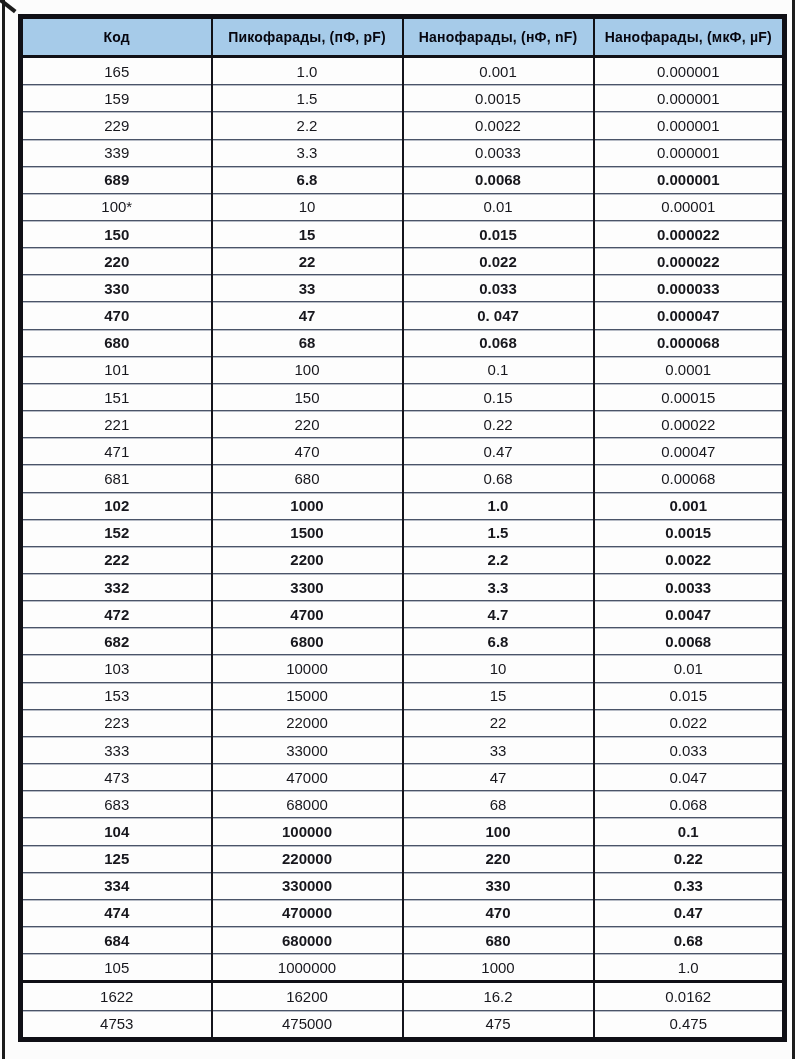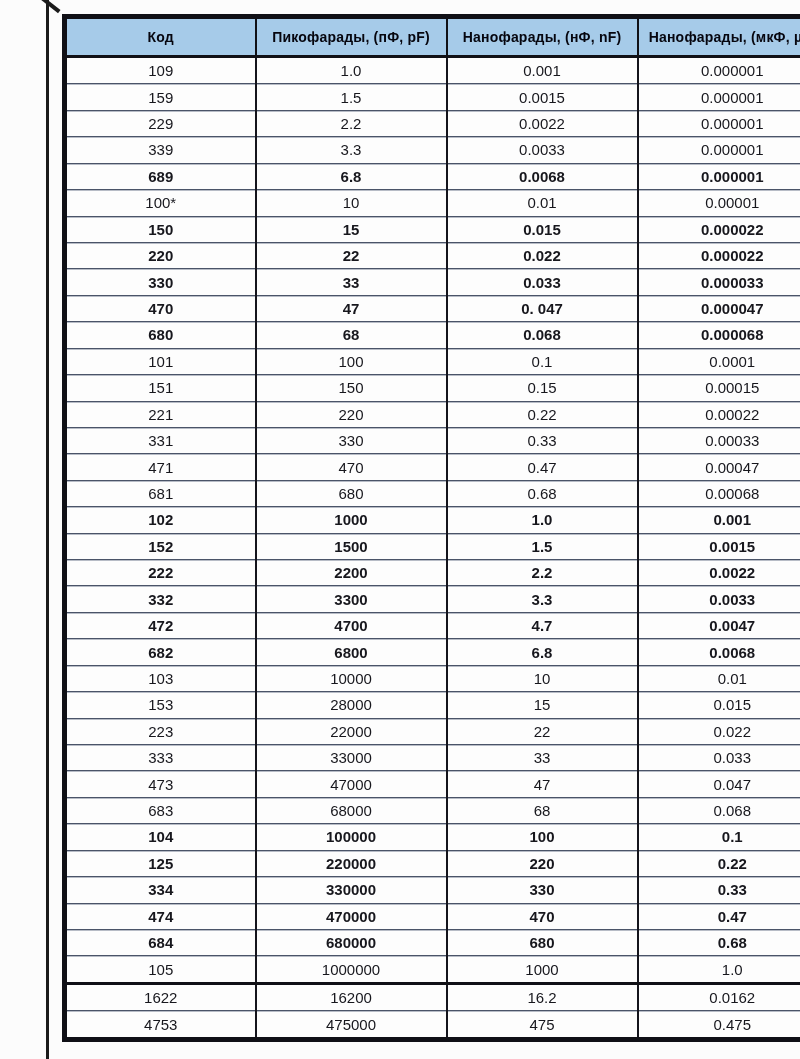--- a/index.html
+++ b/index.html
@@ -11,21 +11,21 @@
     --header-text:#06060f;
   }
   html,body{margin:0;padding:0;}
   body{
     width:800px;height:1059px;
     background:#fcfcfc;
     font-family:"Liberation Sans", sans-serif;
     position:relative;
     overflow:hidden;
   }
-  .page{position:absolute;inset:0;background:#fcfcfc;margin-left:44px;}
+  .page{position:absolute;inset:0;background:#fcfcfc;}
   .edge{position:absolute;background:#1b1b1b;}
   .edge-left{left:2px;top:0;width:3px;height:1059px;}
   .edge-right{left:792px;top:0;width:3px;height:1059px;}
   .corner-mark{
     position:absolute;left:-4px;top:-6px;width:26px;height:4px;
     background:#1b1b1b;transform:rotate(38deg);transform-origin:left top;
   }
   table.cap-table{
     position:absolute;left:18px;top:14px;
     width:769px;height:1028px;
@@ -73,21 +73,21 @@
     <thead>
       <tr>
           <th>Код</th>
           <th>Пикофарады, (пФ, pF)</th>
           <th>Нанофарады, (нФ, nF)</th>
           <th>Нанофарады, (мкФ, µF)</th>
         </tr>
     </thead>
     <tbody>
         <tr>
-          <td>109</td>
+          <td>165</td>
           <td>1.0</td>
           <td>0.001</td>
           <td>0.000001</td>
         </tr>
         <tr>
           <td>159</td>
           <td>1.5</td>
           <td>0.0015</td>
           <td>0.000001</td>
         </tr>
@@ -157,26 +157,20 @@
           <td>0.15</td>
           <td>0.00015</td>
         </tr>
         <tr>
           <td>221</td>
           <td>220</td>
           <td>0.22</td>
           <td>0.00022</td>
         </tr>
         <tr>
-          <td>331</td>
-          <td>330</td>
-          <td>0.33</td>
-          <td>0.00033</td>
-        </tr>
-        <tr>
           <td>471</td>
           <td>470</td>
           <td>0.47</td>
           <td>0.00047</td>
         </tr>
         <tr>
           <td>681</td>
           <td>680</td>
           <td>0.68</td>
           <td>0.00068</td>
@@ -218,21 +212,21 @@
           <td>0.0068</td>
         </tr>
         <tr>
           <td>103</td>
           <td>10000</td>
           <td>10</td>
           <td>0.01</td>
         </tr>
         <tr>
           <td>153</td>
-          <td>28000</td>
+          <td>15000</td>
           <td>15</td>
           <td>0.015</td>
         </tr>
         <tr>
           <td>223</td>
           <td>22000</td>
           <td>22</td>
           <td>0.022</td>
         </tr>
         <tr>

